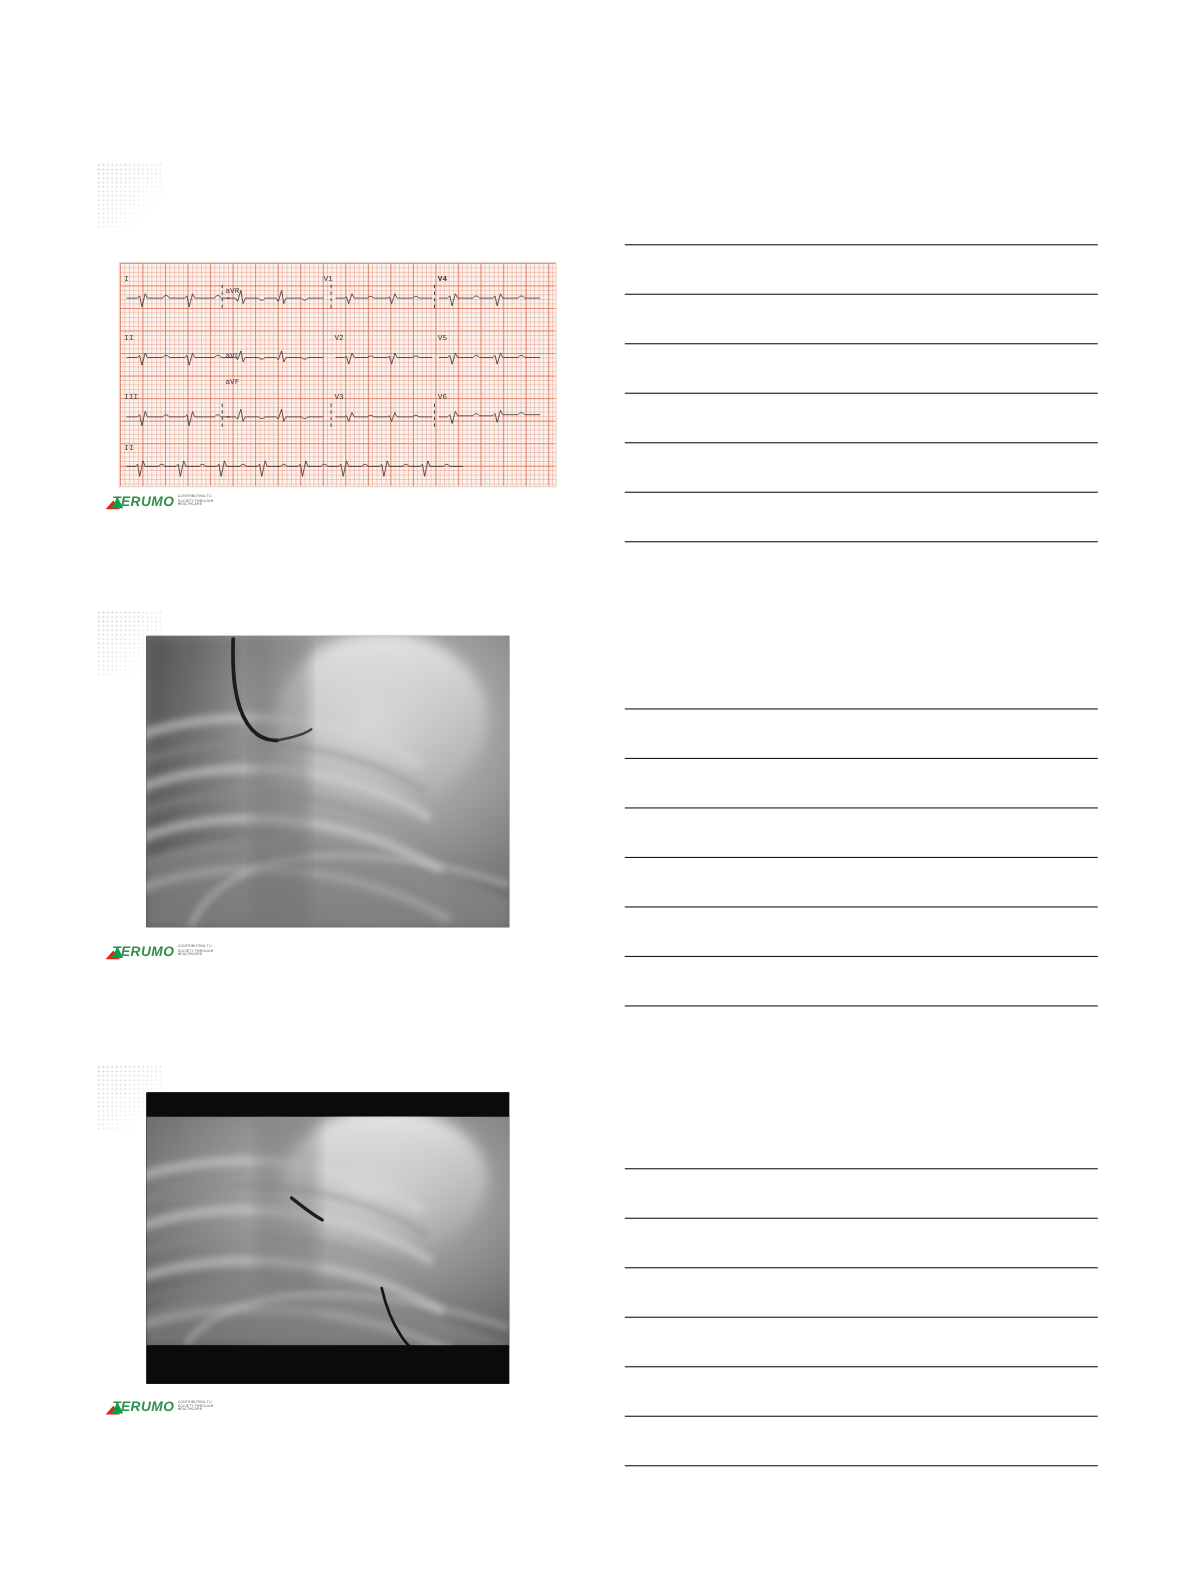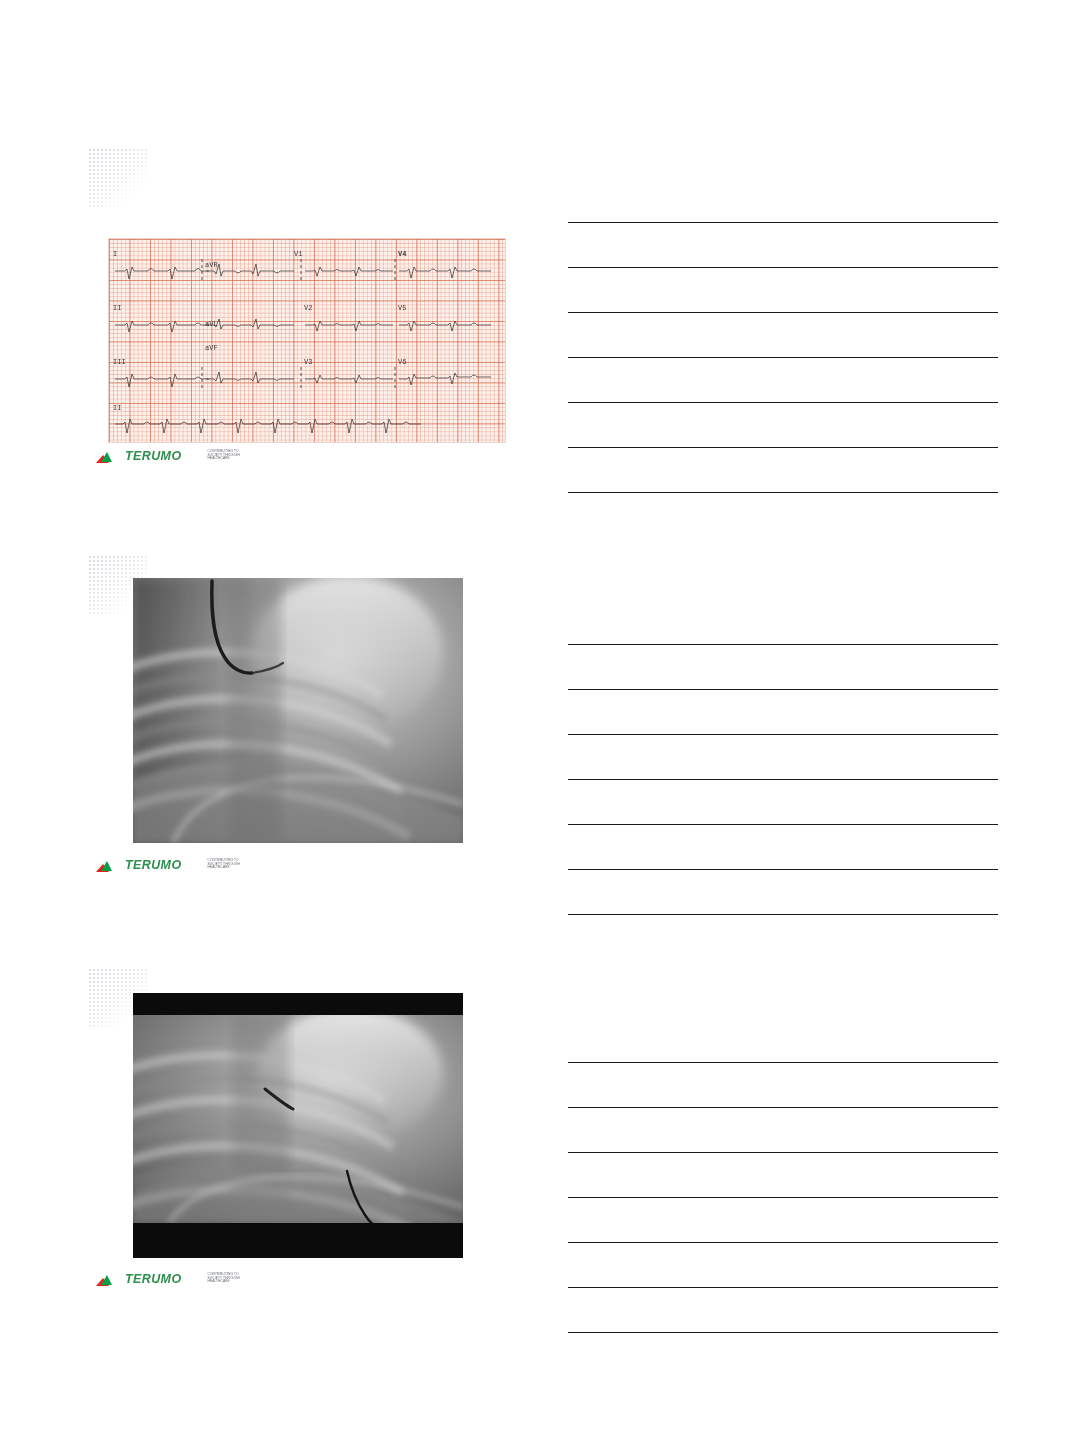--- a/index.html
+++ b/index.html
@@ -42,21 +42,20 @@
     mask-image: linear-gradient(135deg, rgba(0,0,0,1) 0%, rgba(0,0,0,0.55) 45%, rgba(0,0,0,0) 78%);
     opacity: .75;
   }
 
   
   .logo {
     position: absolute;
     display: flex;
     align-items: flex-end;
     height: 14px;
-    gap: 23px;
   }
   .logo .mark {
     width: 13px;
     height: 11px;
     position: relative;
     margin-right: 1px;
   }
   .logo .mark:before {
     content: "";
     position: absolute;

